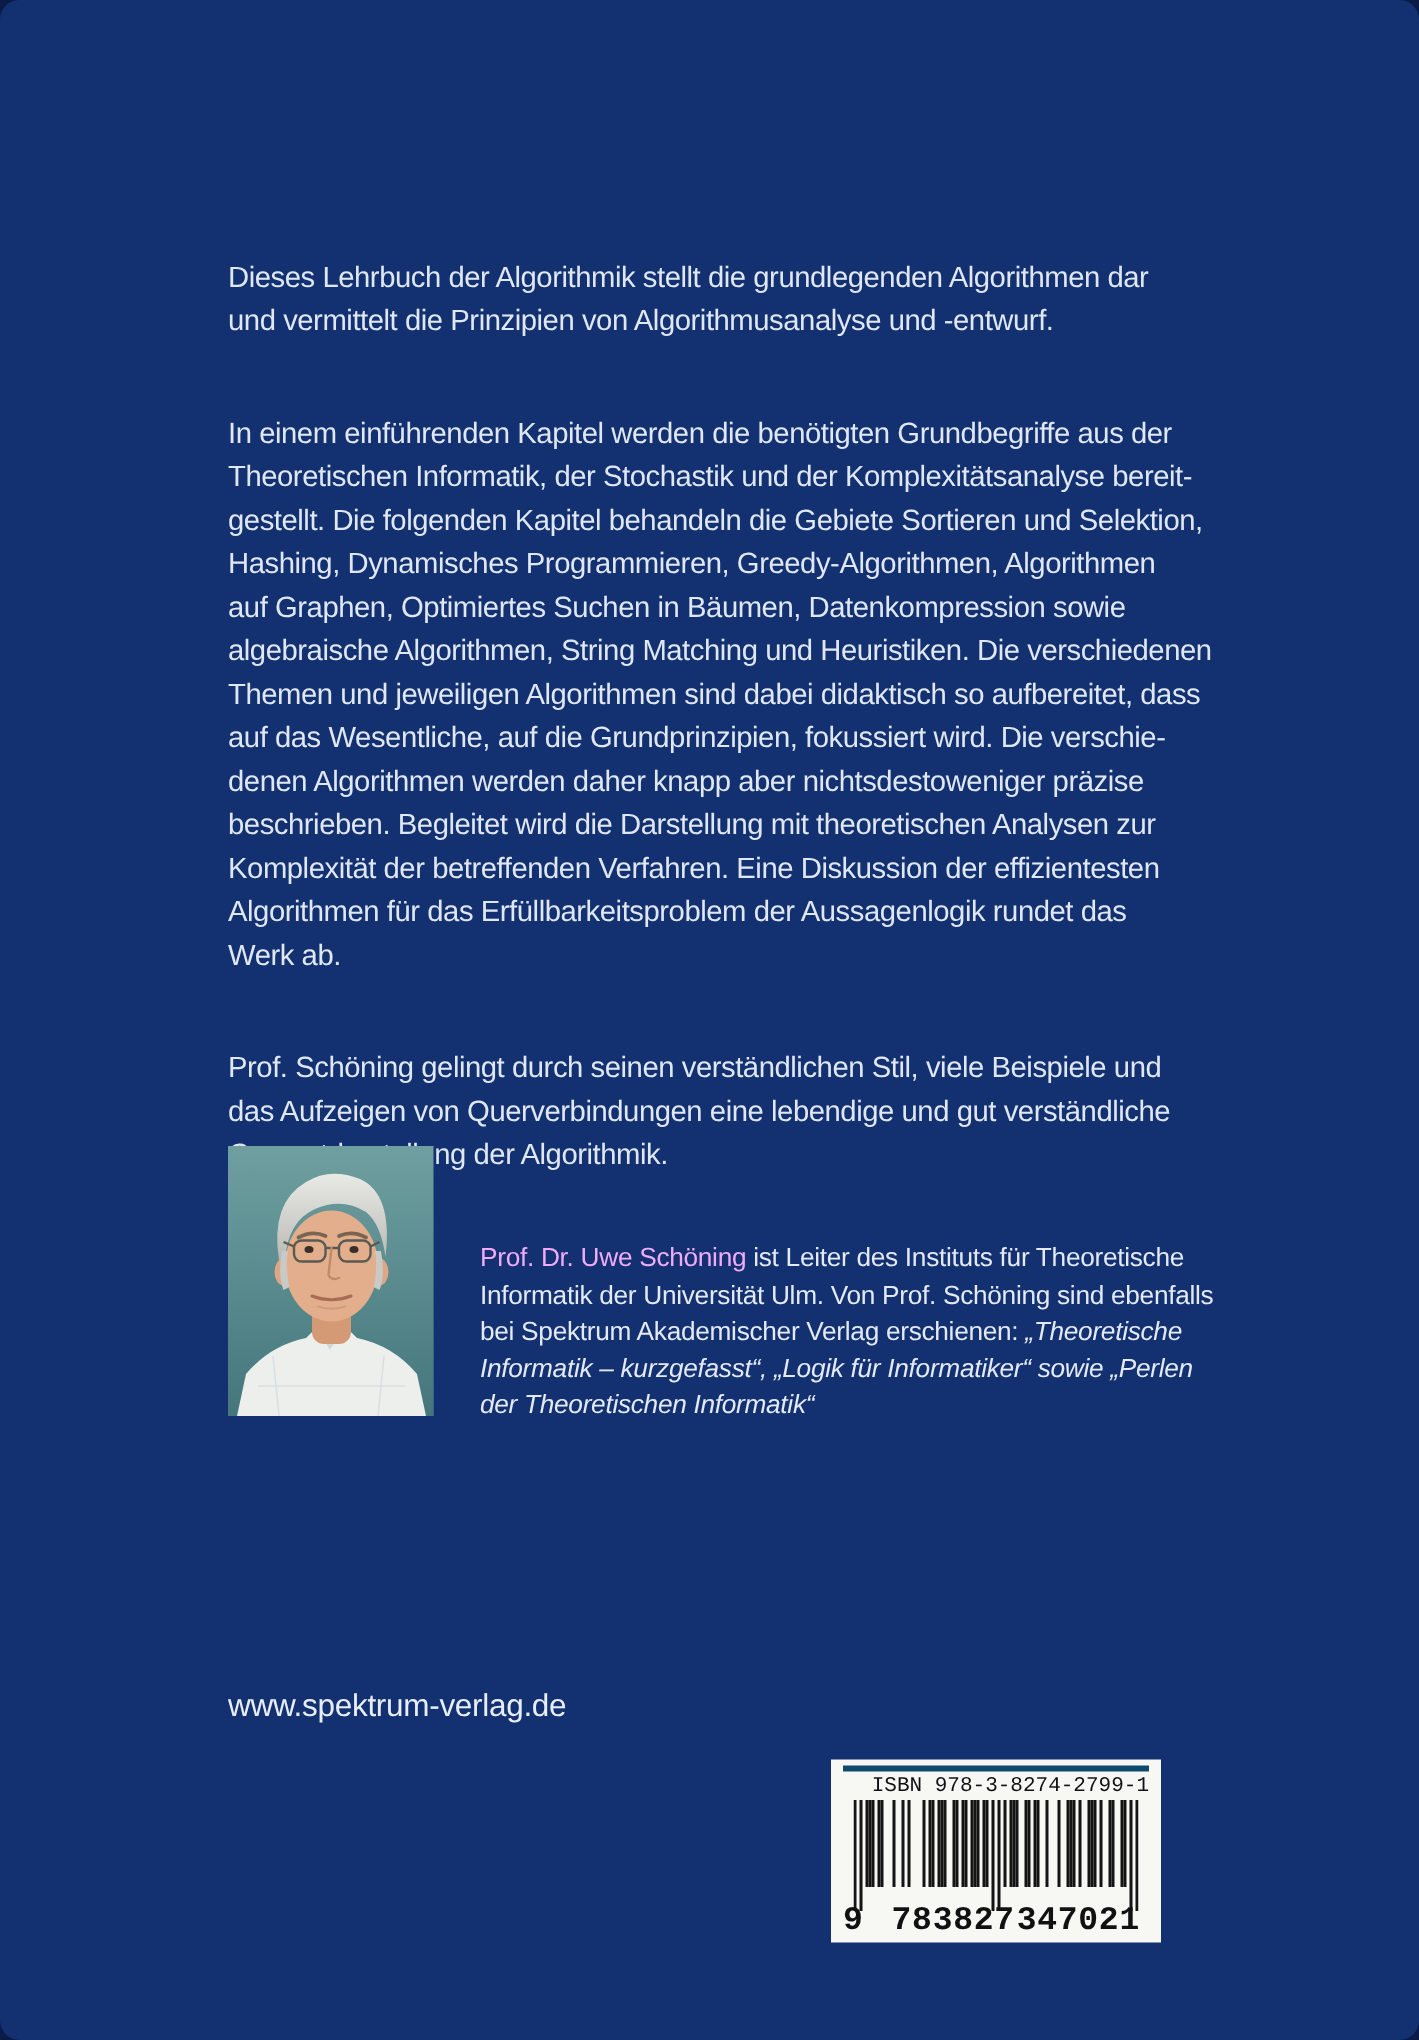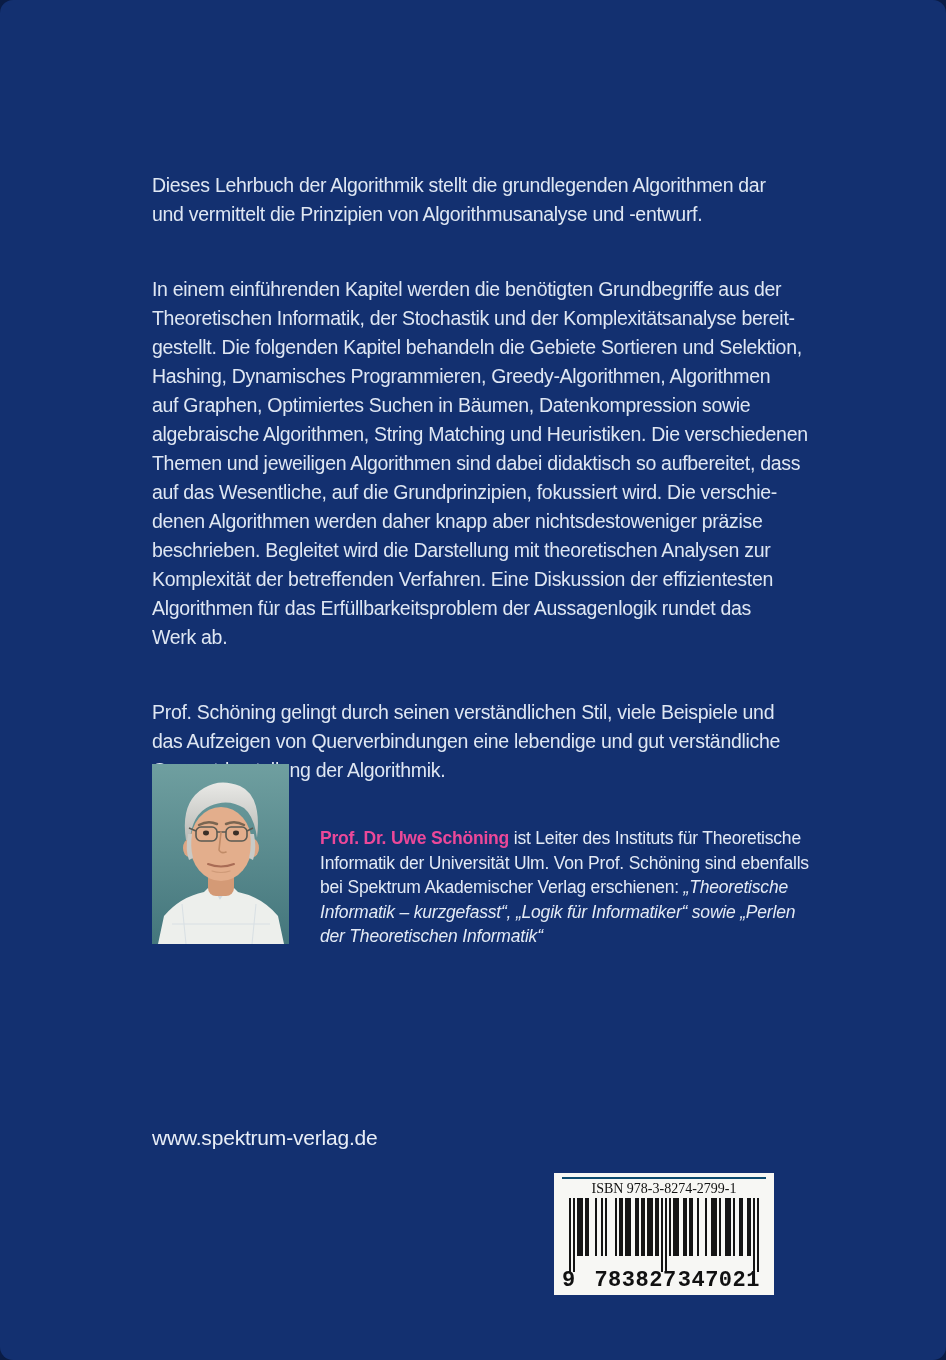--- a/index.html
+++ b/index.html
@@ -21,21 +21,21 @@
   .photo {
     position:absolute; left:152px; top:764px; width:137px; height:180px;
     background:#5a8d90; overflow:hidden;
   }
   .photo svg { display:block; width:100%; height:100%; }
   .bio {
     position:absolute; left:320px; top:826px; width:600px;
     color:#e3eaf5; font-size:17.5px; line-height:24.5px;
     letter-spacing:-0.2px; white-space:pre-line;
   }
-  .bio .name { font-weight:bold; color:#ec4899;text-align:right; }
+  .bio .name { font-weight:normal; color:#f0abfc;text-align:right; }
   .bio .titles { font-style:italic; }
   
   .website {
     position:absolute; left:152px; top:1126px;
     color:#e8eef7; font-size:21px; letter-spacing:-0.2px;
   }
   .logo { position:absolute; left:151px; top:1213px; width:172px; }
   .logo-word {
     font-family:"Liberation Serif", serif; color:#ffffff;
     font-size:45px; line-height:1; letter-spacing:-1px; white-space:nowrap;
@@ -46,23 +46,23 @@
     font-size:12.5px; letter-spacing:0.6px; text-align:right;
     margin-top:-5px; white-space:nowrap;
   }
   .logo-bar { height:10px; margin-top:4px; background:#d63c4e; }
   
   .barcode-box {
     position:absolute; left:554px; top:1173px; width:220px; height:122px;
     background:#f7f7f4; padding:4px 8px 0 8px;
   }
   .isbn {
-    font-family:Liberation Serif, serif; font-size:14px;
-    color:#111; text-align:center; white-space:nowrap;
-    border-top:2px solid #0c4a6e; padding-top:2px;
+    font-family:Liberation Mono, monospace; font-size:14px;
+    color:#111; text-align:right; white-space:nowrap;
+    border-top:4px solid #0c4a6e; padding-top:2px;
   }
   .ean-svg { display:block; margin:1px auto 0 auto; }
   .ean-digits {
     position:absolute; left:8px; right:8px; bottom:3px;
     display:flex; justify-content:space-between; align-items:flex-end;
     font-family:"Liberation Mono", monospace; font-weight:bold;
     font-size:22px; color:#111; line-height:1;
   }
   .ean-digits .grp { letter-spacing:0.5px; }
   .ean-digits .lead { margin-right:-4px; }

